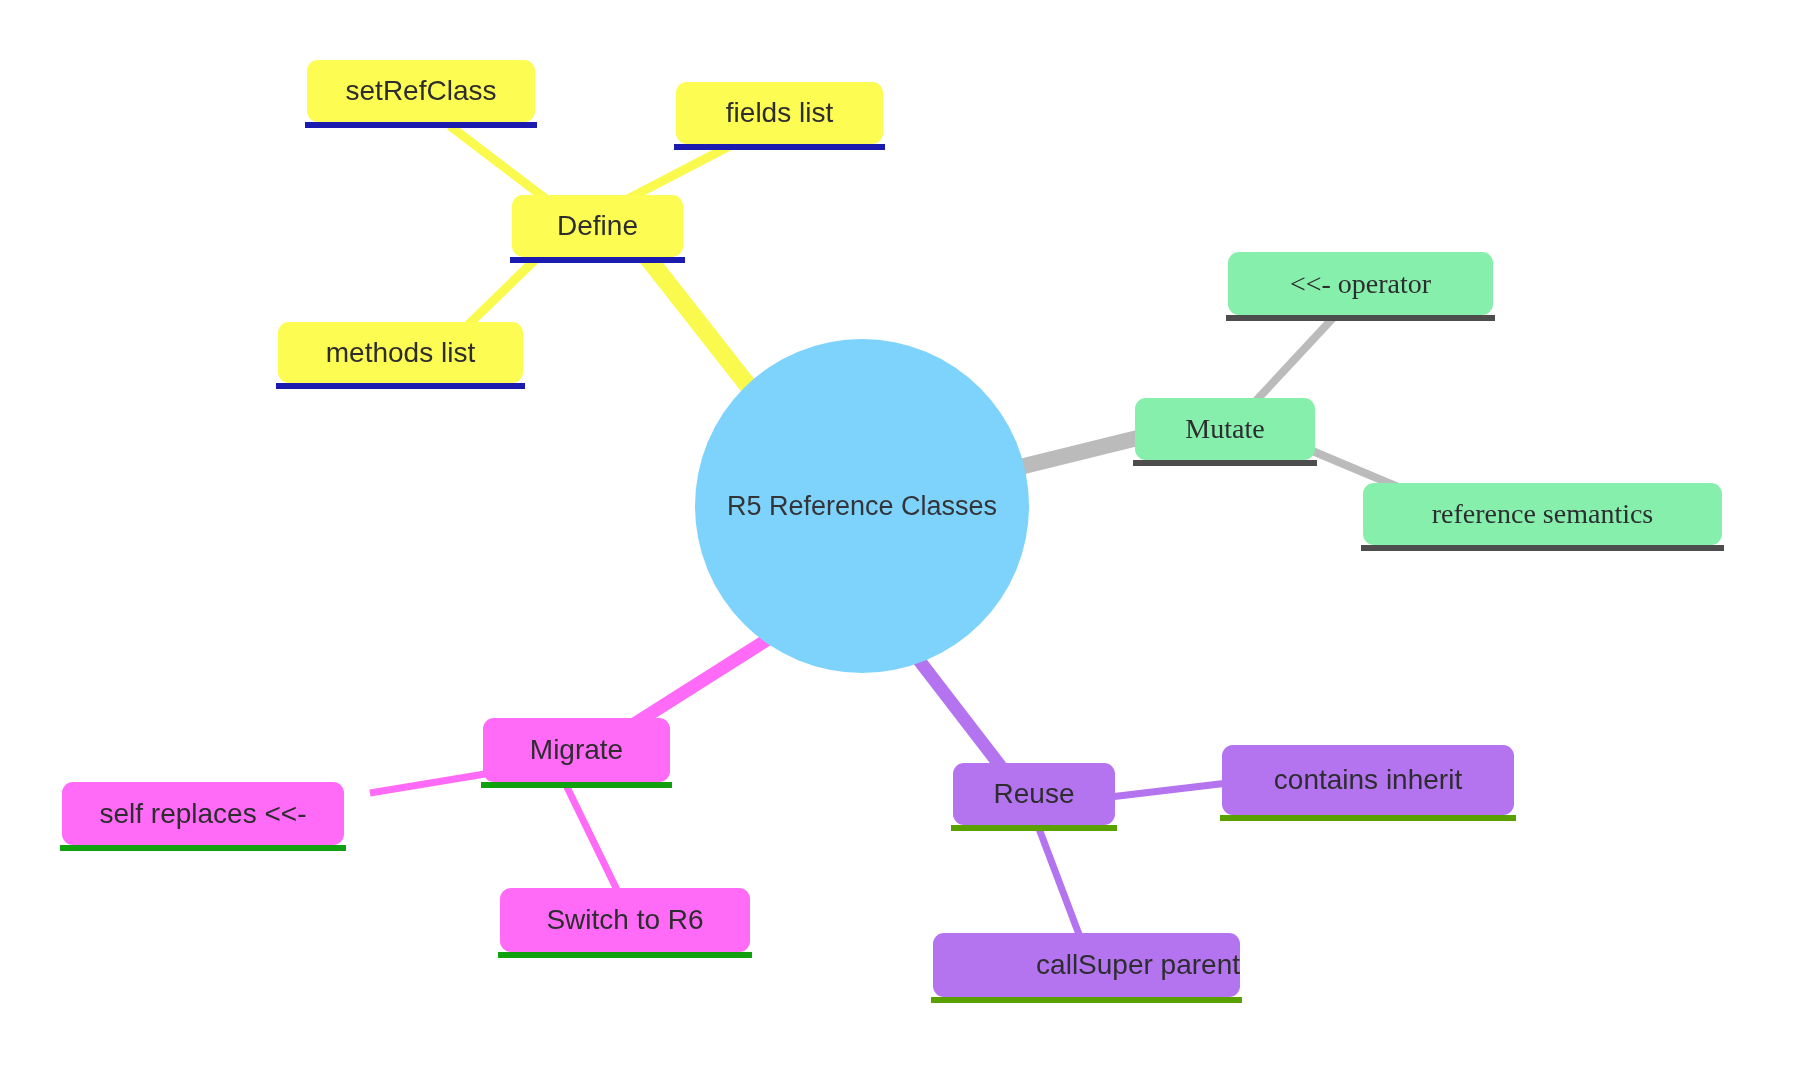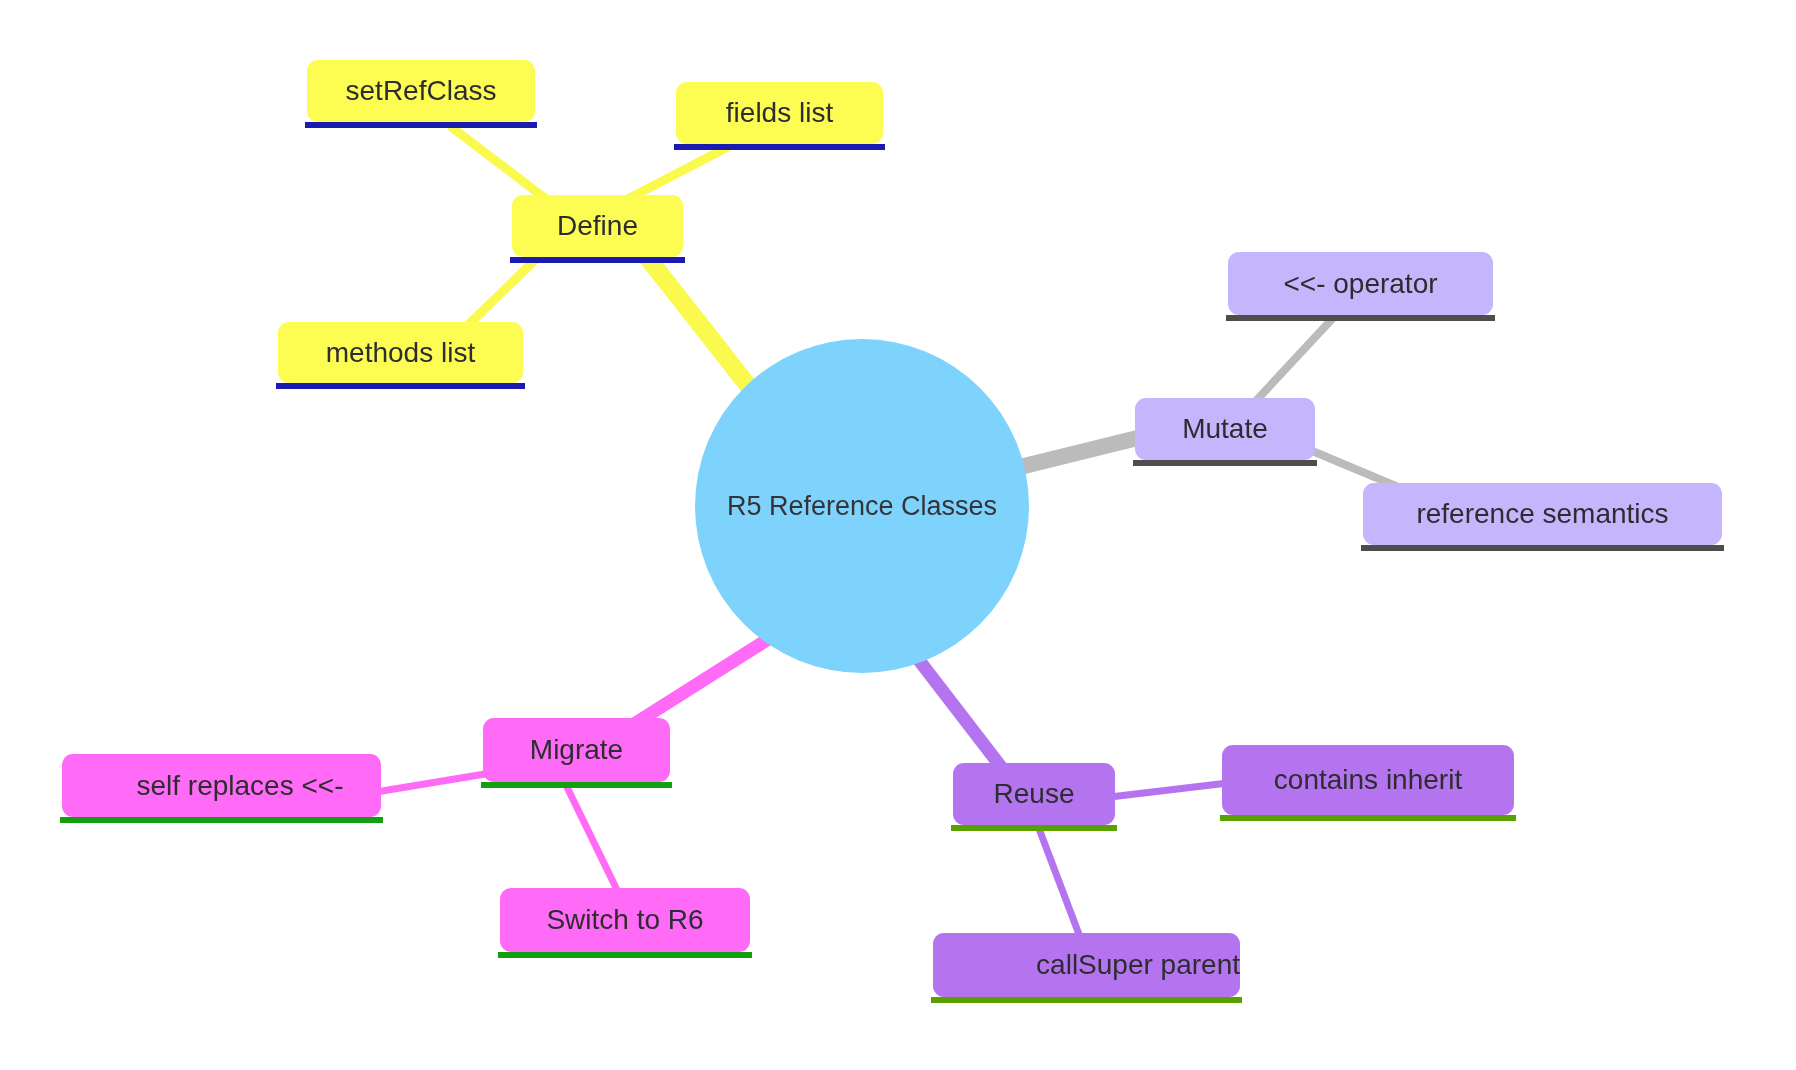--- a/index.html
+++ b/index.html
@@ -48,21 +48,21 @@
   }
   .node::after {
     content: "";
     position: absolute;
     left: -2px; right: -2px;
     bottom: -6px;
     height: 6px;
     background: var(--ul);
   }
   .node-yellow  { background: #fcfc53; --ul: #1b1bb0; }
-  .node-gray    { background: #c4b5fd; --ul: #4d4d4d; }
+  .node-gray    { background: #86efac; font-family: Liberation Serif, serif; --ul: #4d4d4d; }
   .node-magenta { background: #ff6af6; --ul: #10a010; }
   .node-purple  { background: #b473ef; --ul: #5aa000; }
 </style>
 </head>
 <body>
 
 <div class="canvas">
 
   <svg class="edges" viewBox="0 0 1796 1070" xmlns="http://www.w3.org/2000/svg">
 
@@ -107,21 +107,21 @@
   <div class="node node-gray" style="left:1228px; top:252px; width:265px; height:63px;">
     <span>&lt;&lt;- operator</span>
   </div>
   <div class="node node-gray" style="left:1363px; top:483px; width:359px; height:62px;">
     <span>reference semantics</span>
   </div>
 
   <div class="node node-magenta" style="left:483px; top:718px; width:187px; height:64px;">
     <span>Migrate</span>
   </div>
-  <div class="node node-magenta" style="left:62px; top:754px; width:282px; height:63px;padding-left:37px;">
+  <div class="node node-magenta" style="left:62px; top:782px; width:282px; height:63px;">
     <span>self replaces &lt;&lt;-</span>
   </div>
   <div class="node node-magenta" style="left:500px; top:888px; width:250px; height:64px;">
     <span>Switch to R6</span>
   </div>
 
   <div class="node node-purple" style="left:953px; top:763px; width:162px; height:62px;">
     <span>Reuse</span>
   </div>
   <div class="node node-purple" style="left:1222px; top:745px; width:292px; height:70px;">

